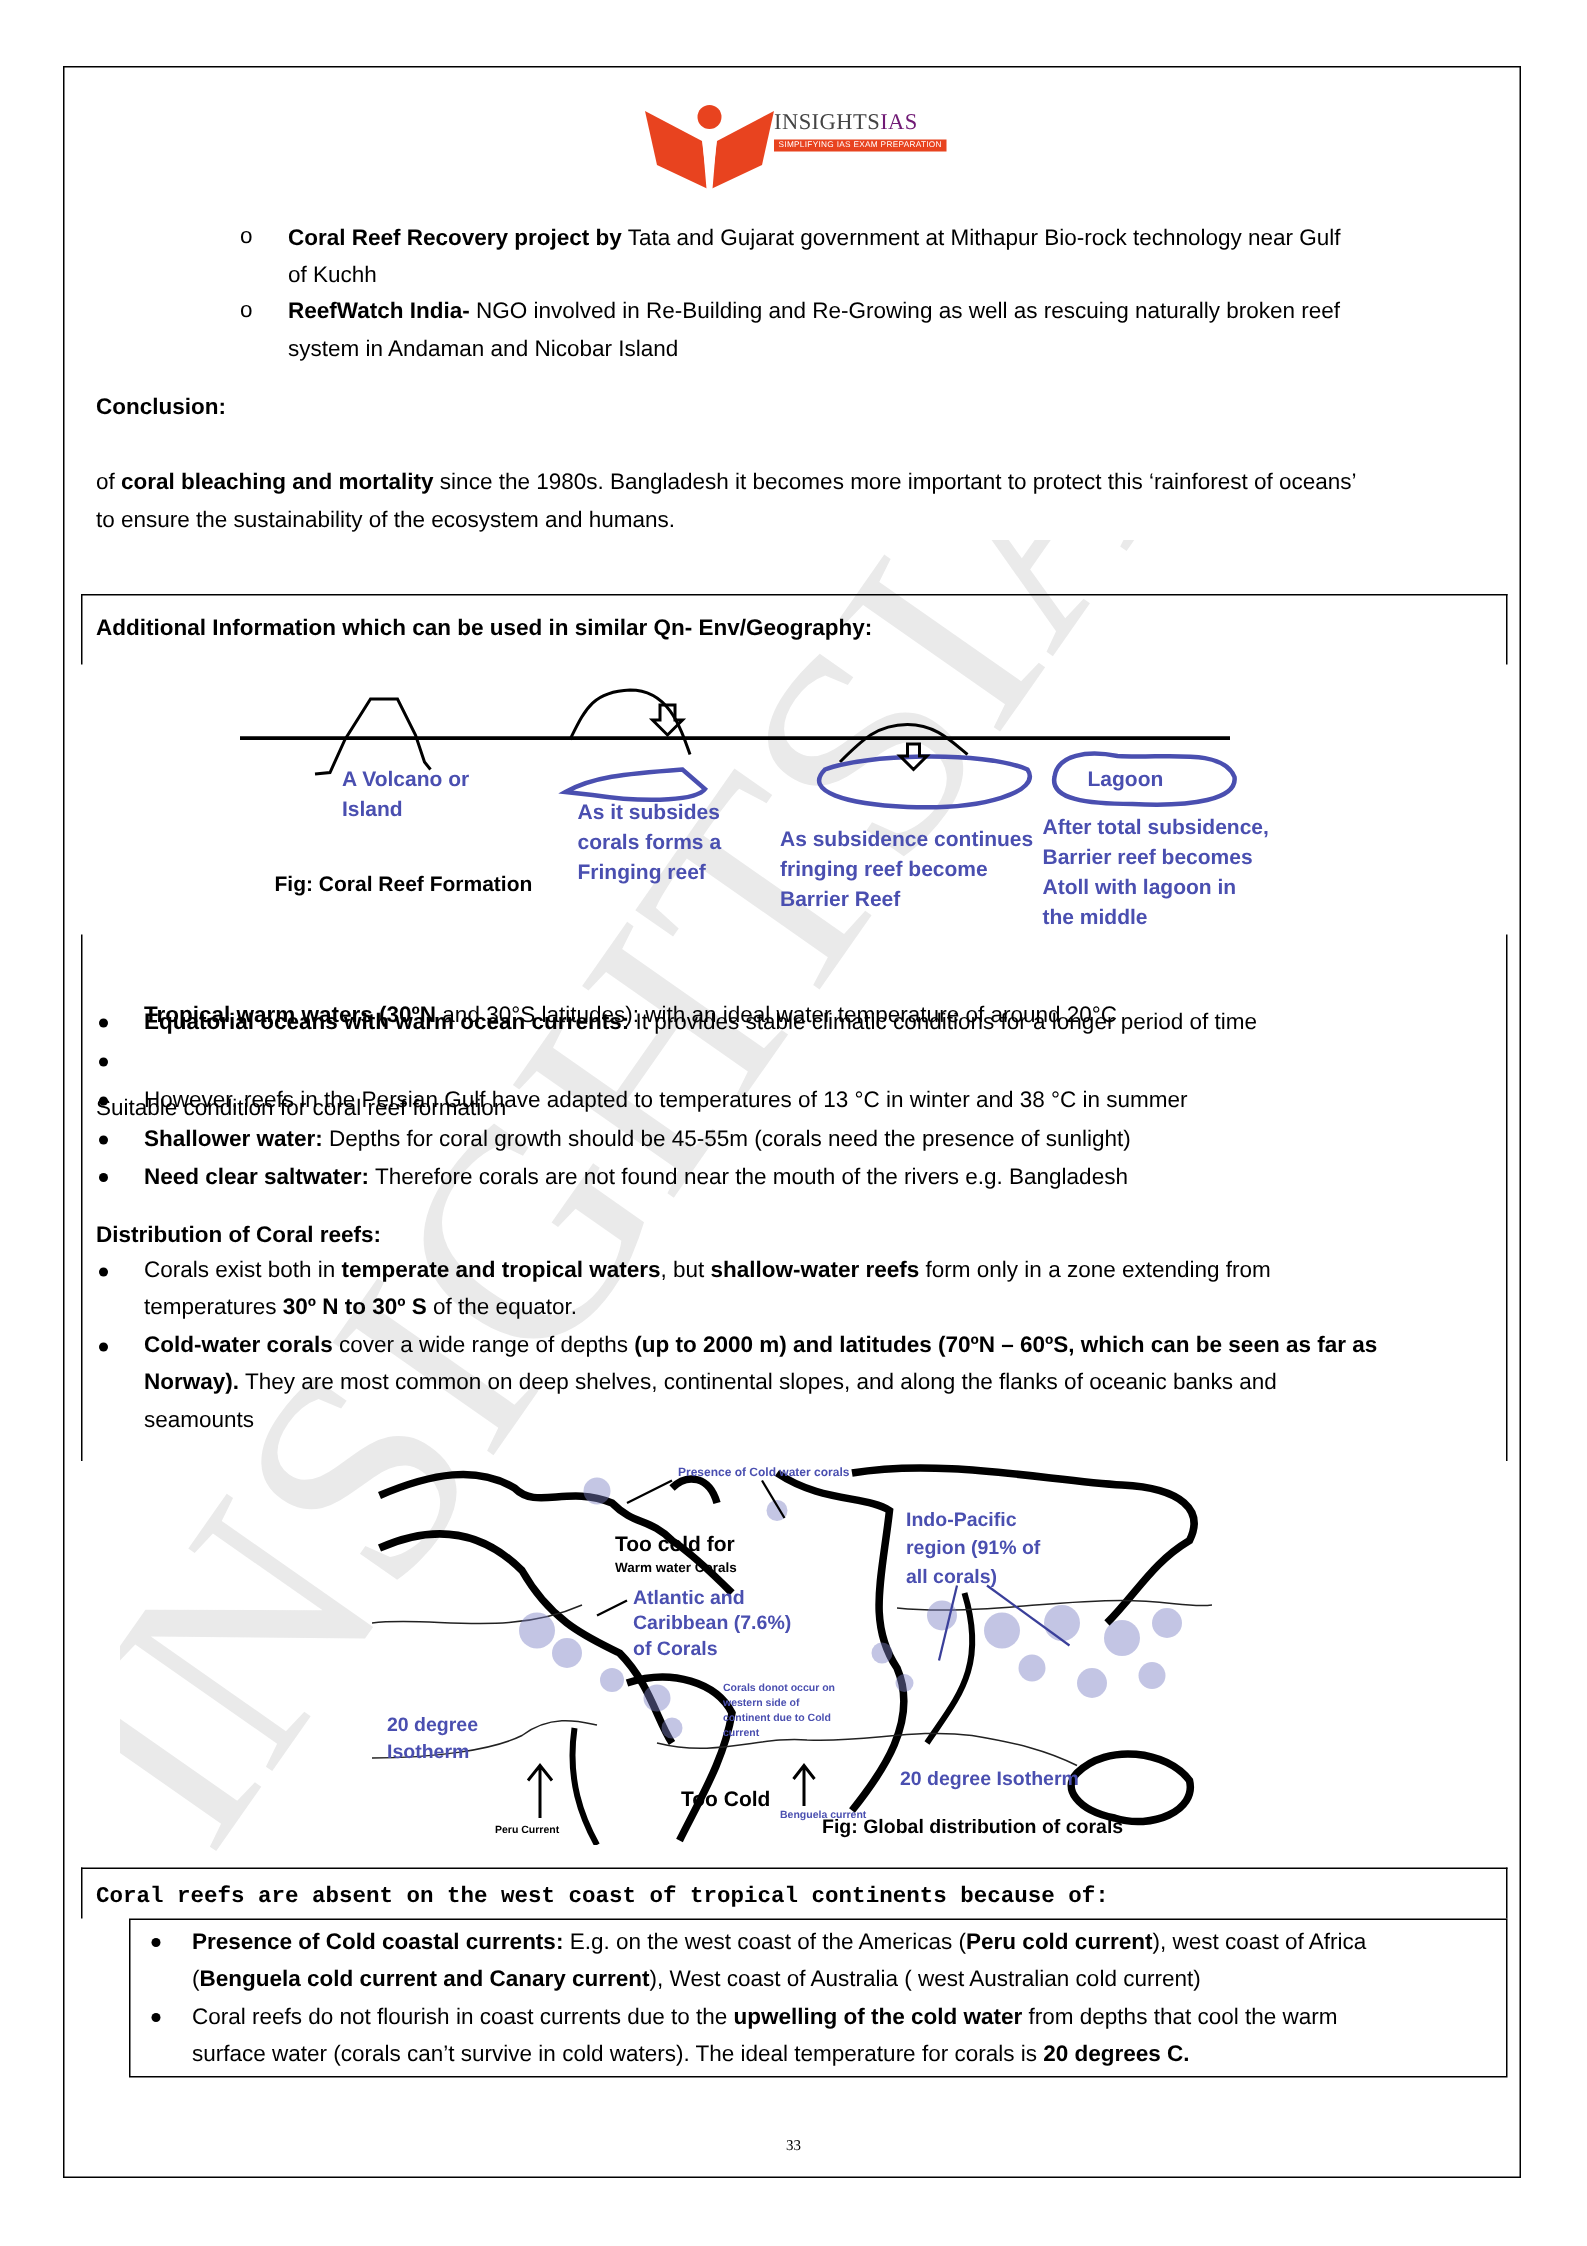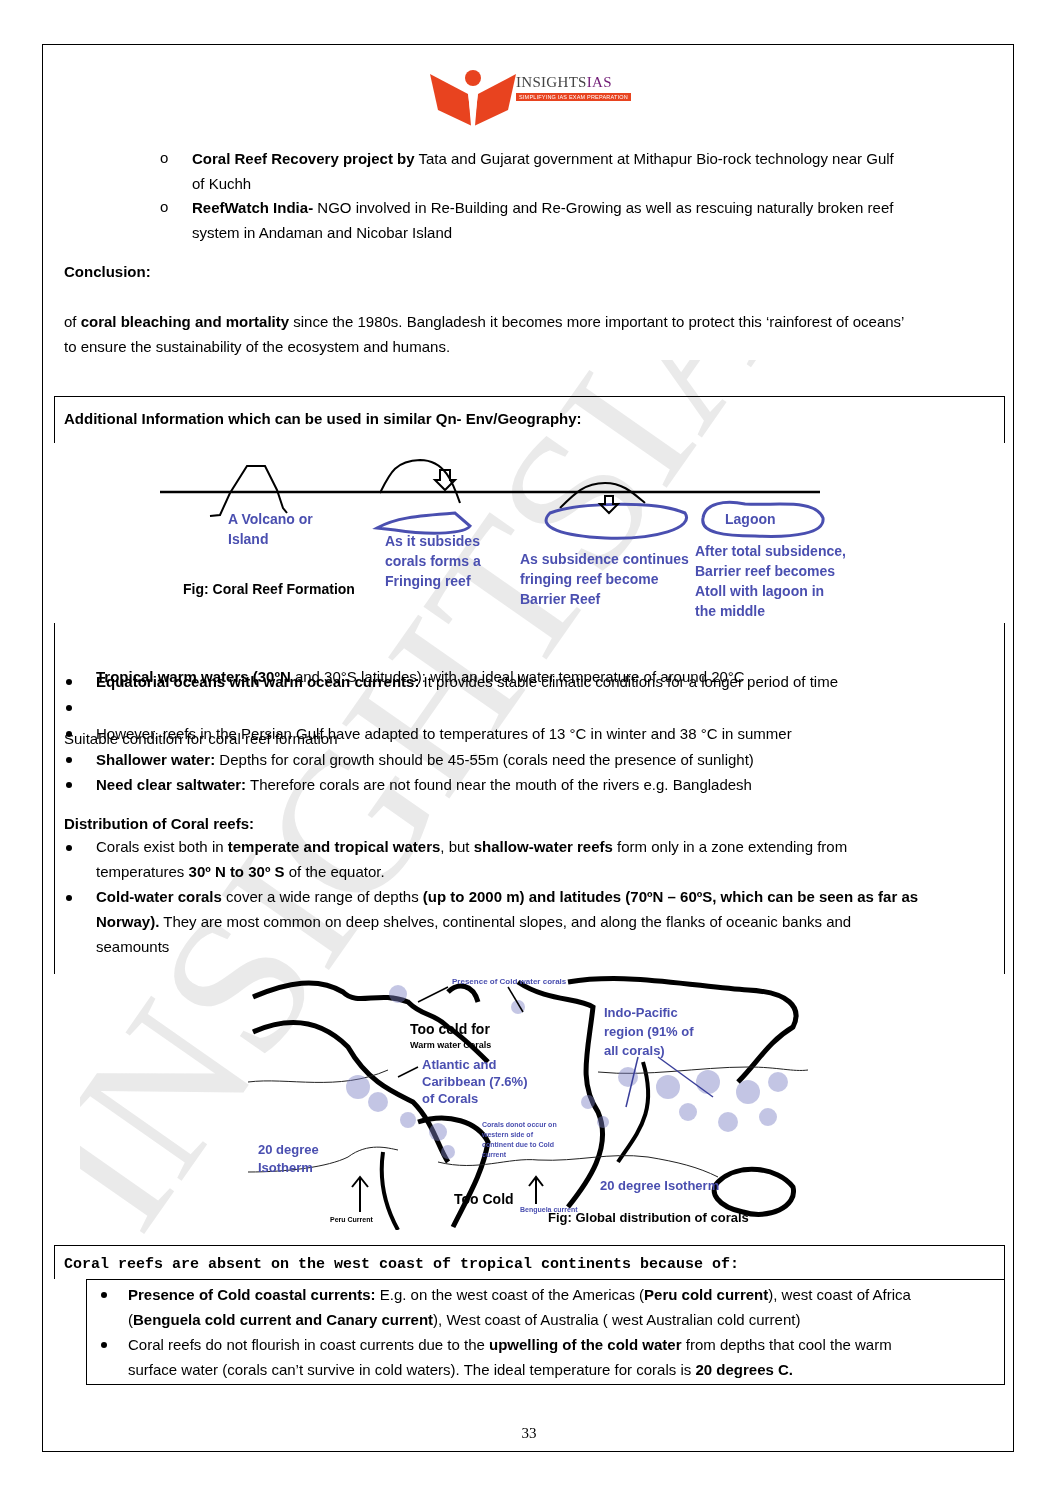--- a/index.html
+++ b/index.html
@@ -23,21 +23,21 @@
           border:1.3px solid #000; border-bottom:none; box-sizing:border-box; z-index:1; }
   .box1 .gap-cover { position:absolute; background:#fff; }
   .box2 { position:absolute; left:54px; top:1245px; width:951px; height:34px;
           border:1.3px solid #000; border-bottom:none; box-sizing:border-box; }
   .box3 { position:absolute; left:86px; top:1279px; width:919px; height:106px;
           border:1.3px solid #000; box-sizing:border-box; }
   .fig { position:absolute; z-index:2; }
   .blue { fill:#4a4fb0; font-weight:bold; font-family:"Liberation Sans", sans-serif; }
   .blk { fill:#000; font-weight:bold; font-family:"Liberation Sans", sans-serif; }
   .page-num { position:absolute; left:0; width:1058px; top:1425px; text-align:center;
-              font-family:"Liberation Serif", serif; font-size:15px; }
+              font-family:"Liberation Serif", serif; font-size:10px; }
 </style>
 </head>
 <body>
 
 <div class="page-frame"></div>
 
 <svg class="watermark" viewBox="0 0 900 900">
   <text x="60" y="880" transform="rotate(-55 60 880)" font-family="Liberation Serif, serif" font-size="200" fill="#d9d9d9" opacity="0.55">INSIGHTSIAS</text>
 </svg>
 

